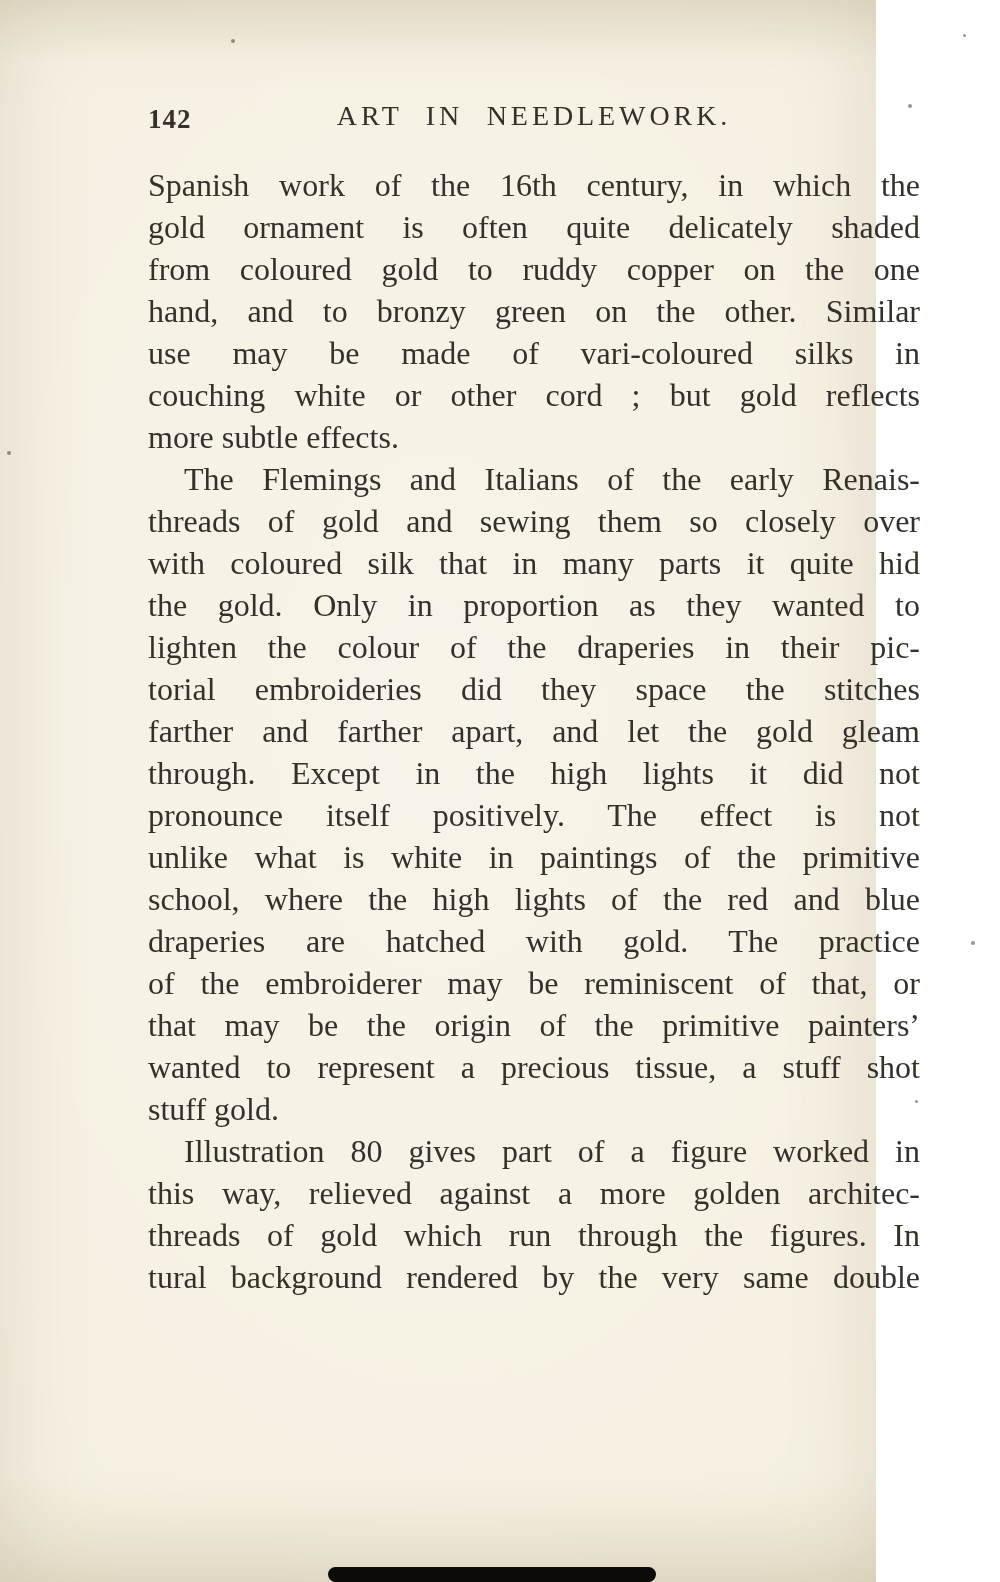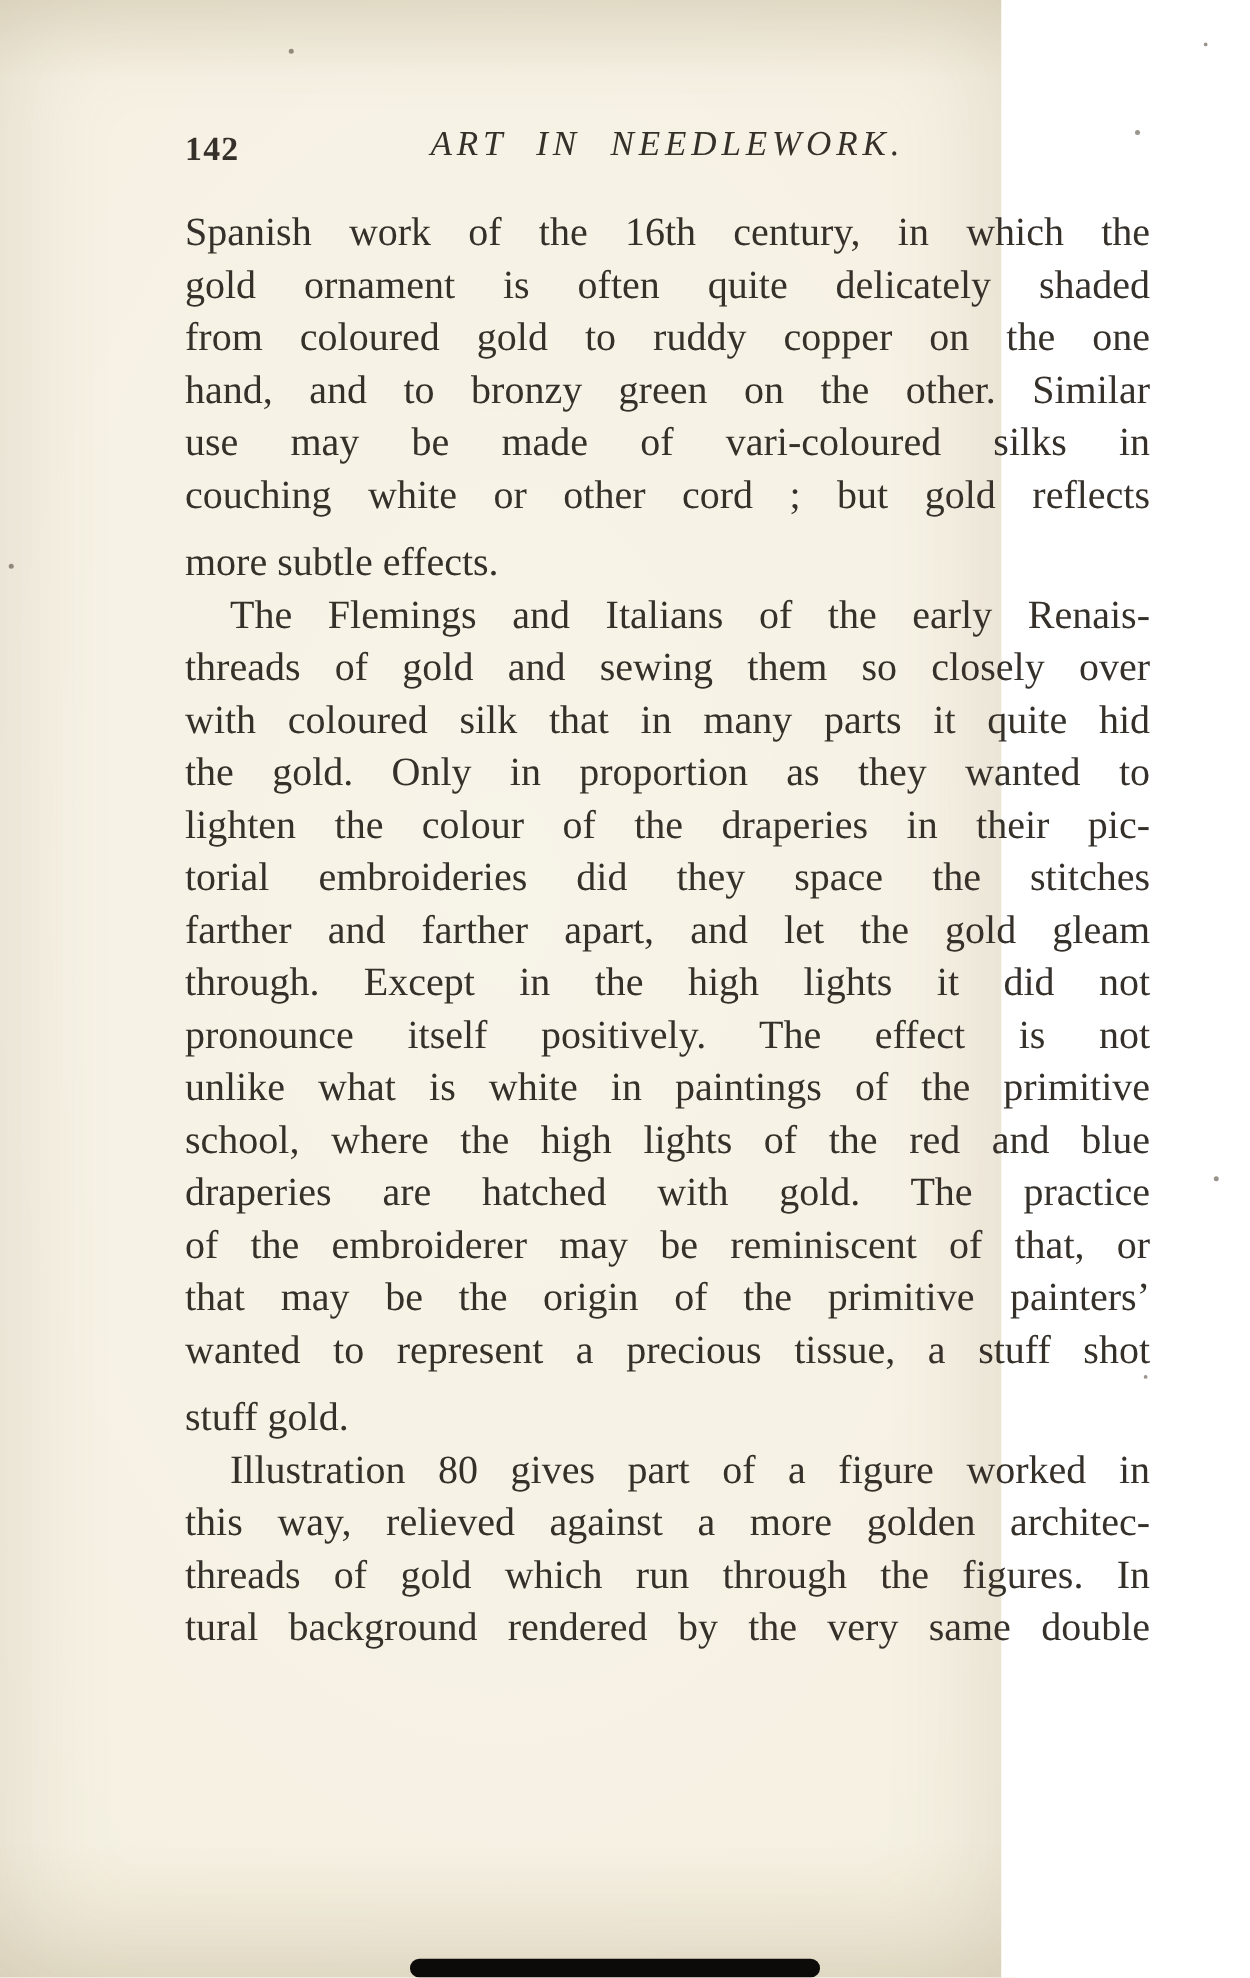--- a/index.html
+++ b/index.html
@@ -10,21 +10,21 @@
   }
   * { margin: 0; padding: 0; box-sizing: border-box; }
   html, body {
     width: 1000px;
     height: 1582px;
     overflow: hidden;
     font-family: "Liberation Serif", "DejaVu Serif", serif;
   }
   .page {
     position: relative;
-    width: 801px;
+    width: 876px;
     height: 1582px;
     background:
       radial-gradient(ellipse 140% 120% at 50% 45%, rgba(255,255,255,0.25), rgba(0,0,0,0) 60%),
       linear-gradient(180deg, var(--paper-edge) 0%, var(--paper) 4%, var(--paper) 93%, var(--paper-edge) 100%);
     background-color: var(--paper);
     color: var(--ink);
     box-shadow: inset 0 0 90px rgba(120,105,70,0.18);
   }
   .content {
     position: absolute;
@@ -47,38 +47,36 @@
     color: var(--ink);
   }
   .running-header {
     display: block;
     text-align: center;
     font-size: 28px;
     letter-spacing: 0.14em;
     word-spacing: 0.45em;
     color: var(--ink);
     padding-top: 4px;
-    font-style: italic;
   }
   .body-text {
     font-size: 32px;
     line-height: 42px;
     color: var(--ink);
   }
   .paragraph .line {
     text-align: justify;
     text-align-last: justify;
     white-space: nowrap;
     height: 42px;
   }
   .paragraph .line.indent { text-indent: 36px; }
   .paragraph .line.last {
     text-align-last: left;
     white-space: normal;
-    margin-top: 12px;
   }
   .speck {
     position: absolute;
     background: rgba(70,60,45,0.55);
     border-radius: 50%;
   }
   .scan-bar {
     position: absolute;
     left: 328px;
     top: 1567px;

